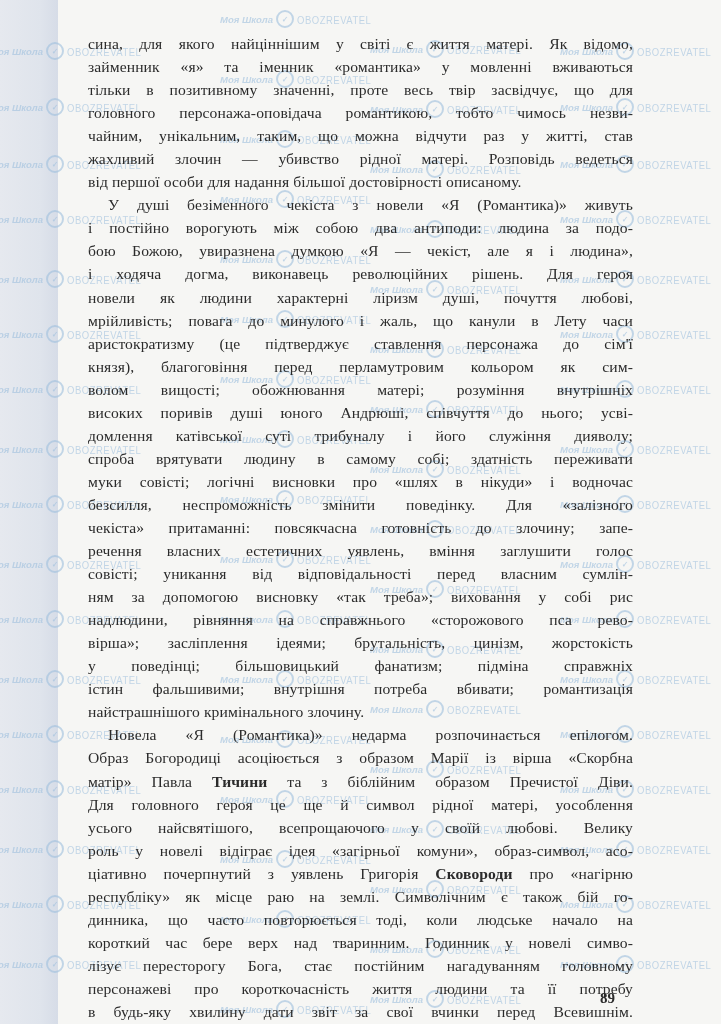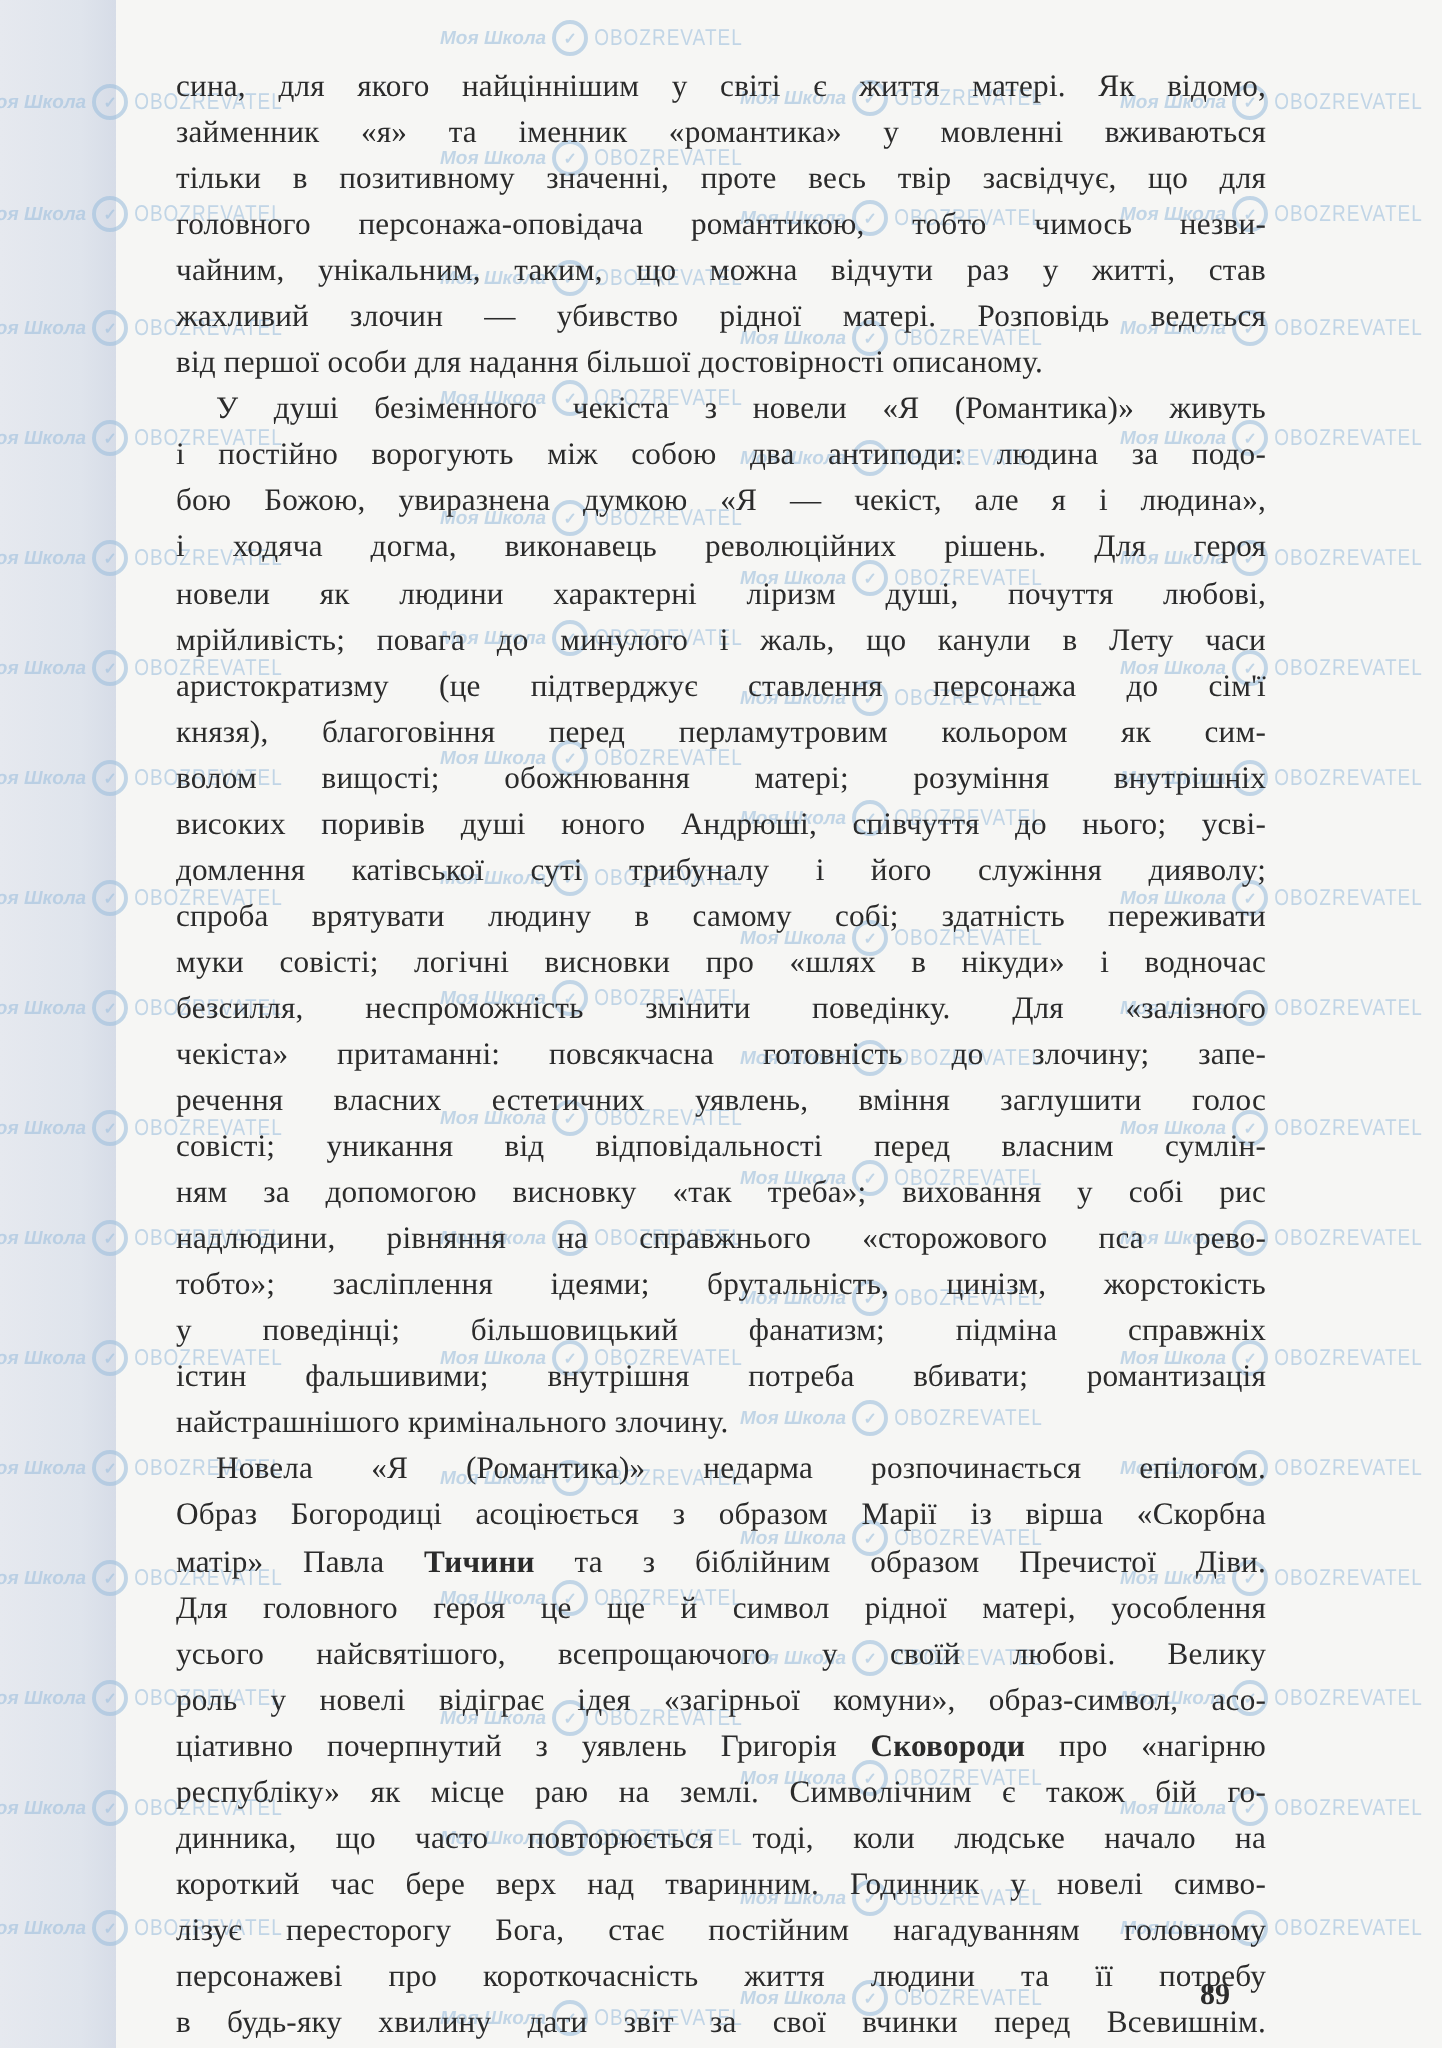--- a/index.html
+++ b/index.html
@@ -415,21 +415,21 @@
       <span class="line">високих поривів душі юного Андрюші, співчуття до нього; усві-</span>
       <span class="line">домлення катівської суті трибуналу і його служіння дияволу;</span>
       <span class="line">спроба врятувати людину в самому собі; здатність переживати</span>
       <span class="line">муки совісті; логічні висновки про <span class="i">«шлях в нікуди»</span> і водночас</span>
       <span class="line">безсилля, неспроможність змінити поведінку. Для <span class="i">«залізного</span></span>
       <span class="line"><span class="i">чекіста»</span> притаманні: повсякчасна готовність до злочину; запе-</span>
       <span class="line">речення власних естетичних уявлень, вміння заглушити голос</span>
       <span class="line">совісті; уникання від відповідальності перед власним сумлін-</span>
       <span class="line">ням за допомогою висновку «так треба»; виховання у собі рис</span>
       <span class="line">надлюдини, рівняння на справжнього <span class="i">«сторожового пса рево-</span></span>
-      <span class="line"><span class="i">тобто»</span>; засліплення ідеями; брутальність, цинізм, жорстокість</span>
+      <span class="line"><span class="i">вірша»</span>; засліплення ідеями; брутальність, цинізм, жорстокість</span>
       <span class="line">у поведінці; більшовицький фанатизм; підміна справжніх</span>
       <span class="line">істин фальшивими; внутрішня потреба вбивати; романтизація</span>
       <span class="line last">найстрашнішого кримінального злочину.</span>
     </div>
     <div>
       <span class="line indent">Новела «Я (Романтика)» недарма розпочинається епілогом.</span>
       <span class="line">Образ Богородиці асоціюється з образом Марії із вірша «Скорбна</span>
       <span class="line">матір» <span class="i">Павла </span><span class="i b">Тичини</span> та з біблійним образом Пречистої Діви.</span>
       <span class="line">Для головного героя це ще й символ рідної матері, уособлення</span>
       <span class="line">усього найсвятішого, всепрощаючого у своїй любові. Велику</span>

